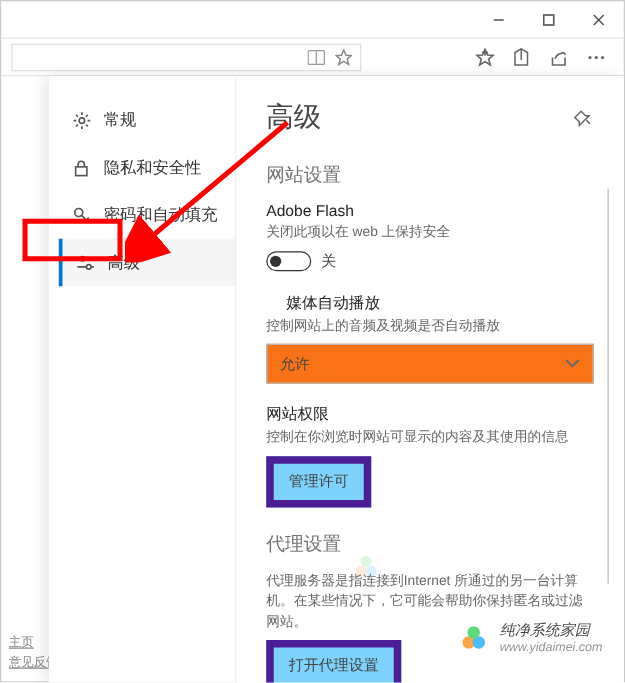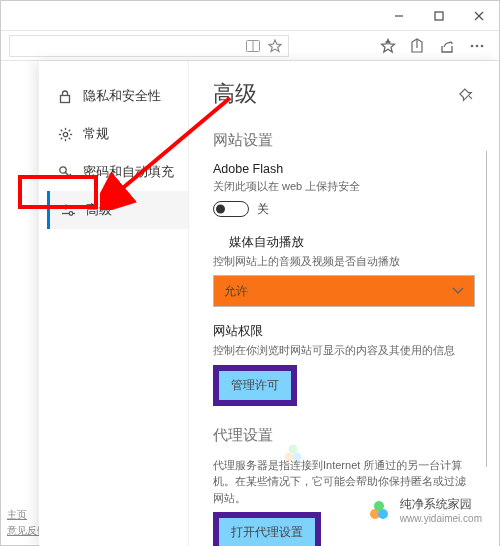--- a/index.html
+++ b/index.html
@@ -308,30 +308,20 @@
       <div class="bg-logo">Ba</div>
     </div>
     <div class="bg-footer">
       <div>主页</div>
       <div>意见反馈</div>
     </div>
 
     <div class="settings-panel">
 
       <div class="sidebar">
-        <div class="sidebar-item">
-          <span class="sidebar-icon">
-            <svg width="14" height="15">
-                <rect x="2.5" y="6.5" width="9" height="7" fill="none" stroke="#555" stroke-width="1.3"></rect>
-                <path d="M4.5 6.5 V4.5 a2.5 2.5 0 0 1 5 0 V6.5" fill="none" stroke="#555" stroke-width="1.3"></path>
-              </svg>
-          </span>
-          <span>隐私和安全性</span>
-        </div>
-
         <div class="sidebar-item">
           <span class="sidebar-icon">
             <svg width="15" height="15">
                 <circle cx="7.5" cy="7.5" r="2.2" fill="none" stroke="#555" stroke-width="1.3"></circle>
                 <g stroke="#555" stroke-width="1.3">
                   <line x1="7.5" y1="0.8" x2="7.5" y2="3"></line>
                   <line x1="7.5" y1="12" x2="7.5" y2="14.2"></line>
                   <line x1="0.8" y1="7.5" x2="3" y2="7.5"></line>
                   <line x1="12" y1="7.5" x2="14.2" y2="7.5"></line>
                   <line x1="2.8" y1="2.8" x2="4.3" y2="4.3"></line>
@@ -339,20 +329,30 @@
                   <line x1="12.2" y1="2.8" x2="10.7" y2="4.3"></line>
                   <line x1="4.3" y1="10.7" x2="2.8" y2="12.2"></line>
                 </g>
               </svg>
           </span>
           <span>常规</span>
         </div>
 
         <div class="sidebar-item">
           <span class="sidebar-icon">
+            <svg width="14" height="15">
+                <rect x="2.5" y="6.5" width="9" height="7" fill="none" stroke="#555" stroke-width="1.3"></rect>
+                <path d="M4.5 6.5 V4.5 a2.5 2.5 0 0 1 5 0 V6.5" fill="none" stroke="#555" stroke-width="1.3"></path>
+              </svg>
+          </span>
+          <span>隐私和安全性</span>
+        </div>
+
+        <div class="sidebar-item">
+          <span class="sidebar-icon">
             <svg width="15" height="15">
                 <circle cx="5" cy="5" r="3.2" fill="none" stroke="#555" stroke-width="1.3"></circle>
                 <line x1="7.3" y1="7.3" x2="13" y2="13" stroke="#555" stroke-width="1.3"></line>
                 <line x1="11" y1="11" x2="13" y2="9" stroke="#555" stroke-width="1.3"></line>
               </svg>
           </span>
           <span>密码和自动填充</span>
         </div>
 
         <div class="sidebar-item active">
@@ -428,21 +428,21 @@
 
 <svg class="annot-arrow" style="left:100px; top:90px; width:140px; height:120px;" viewBox="0 0 140 120">
   <defs>
     <marker id="ah" markerWidth="12" markerHeight="10" refX="2" refY="5" orient="auto">
       <polygon points="0,0 12,5 0,10" fill="#ff0000"></polygon>
     </marker>
   </defs>
   <line x1="130" y1="8" x2="18" y2="102" stroke="#ff0000" stroke-width="4" marker-end="url(#ah)"></line>
 </svg>
 
-<div class="watermark" style="right:18px; bottom:22px;">
+<div class="watermark" style="right:18px; bottom:22px;font-style:italic;">
   <div class="wm-logo">
     <svg width="26" height="26">
         <circle cx="9" cy="17" r="5" fill="#ff9b2f"></circle>
         <circle cx="17" cy="17" r="5" fill="#35b6ff"></circle>
         <circle cx="13" cy="9" r="5" fill="#4dd66a"></circle>
       </svg>
   </div>
   <div>
     <div class="wm-text">纯净系统家园</div>
     <div class="wm-link">www.yidaimei.com</div>

